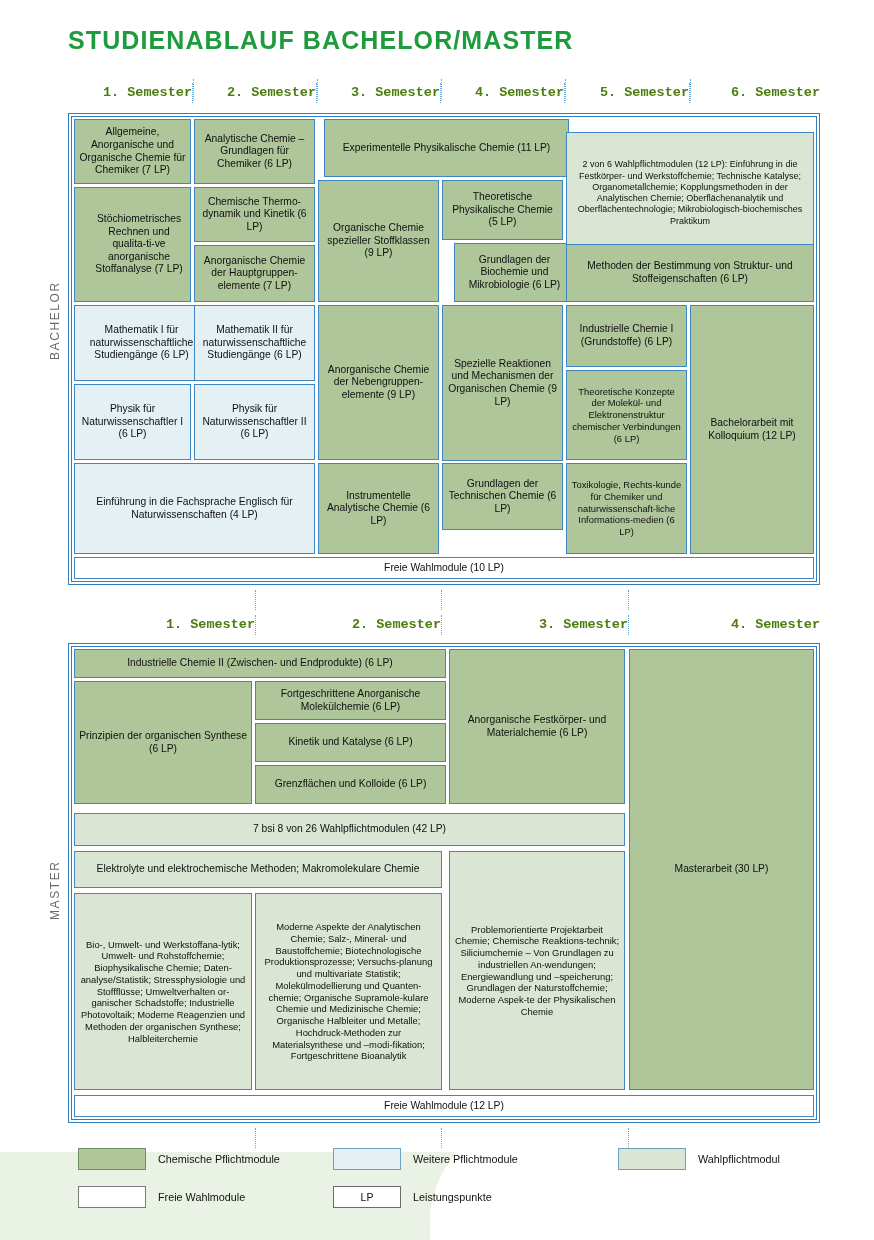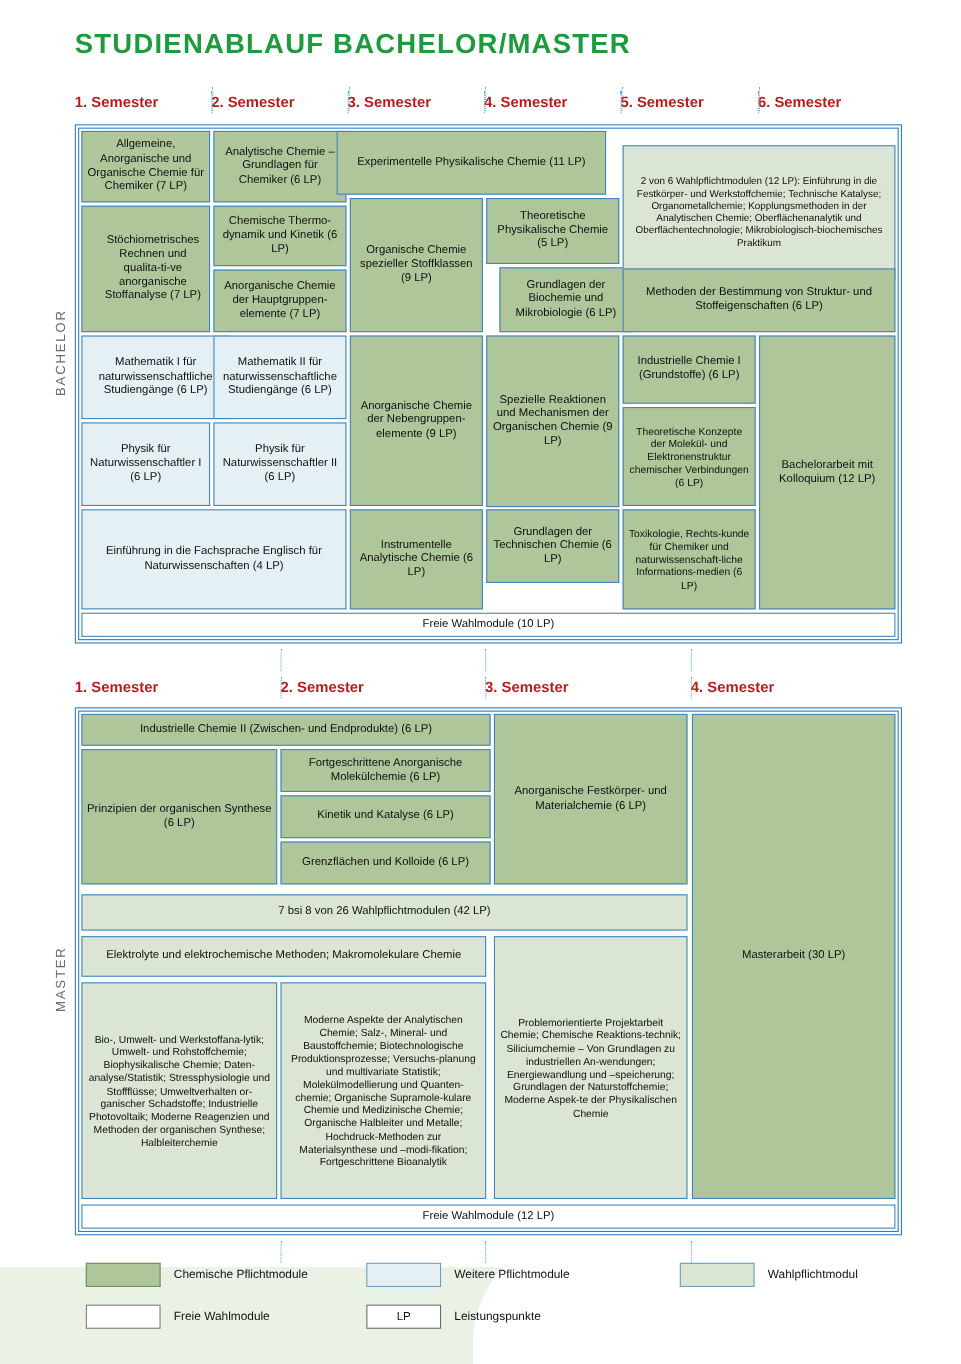--- a/index.html
+++ b/index.html
@@ -27,22 +27,23 @@
   
   .title{
     position:absolute;left:68px;top:26px;
     font-size:25px;font-weight:bold;letter-spacing:1.1px;
     color:#1e9b3c;
   }
 
   
   .sem-row{position:absolute;display:flex;}
   .sem-cell{
-    text-align:left;color:#b91c1c;font-size:13.5px;font-weight:bold;
+    text-align:right;color:#4d7c0f;font-size:13.5px;font-weight:bold;
     position:relative;
+    font-family:Liberation Mono, monospace;
   }
   .sem-cell + .sem-cell::before{
     content:"";position:absolute;left:-0.5px;top:-2px;bottom:-3px;
     border-left:1.5px dotted #5fa9dd;
   }
 
   
   .dot-sep{
     position:absolute;border-left:1.5px dotted #5fa9dd;z-index:6;
   }
@@ -136,21 +137,21 @@
   <div class="dot-sep" style="left:565px;top:79px;height:22px;"></div>
   <div class="dot-sep" style="left:690px;top:79px;height:22px;"></div>
 
   <div class="mod c-chem" style="left:74px;top:119px;width:117px;height:65px;">Allgemeine, Anorganische und Organische Chemie für Chemiker (7 LP)</div>
   <div class="mod c-chem" style="left:74px;top:187px;width:117px;height:115px;padding-left:17px;">Stöchiometrisches Rechnen und qualita-ti-ve anorganische Stoffanalyse (7 LP)</div>
 
   <div class="mod c-chem" style="left:194px;top:119px;width:121px;height:65px;">Analytische Chemie – Grundlagen für Chemiker (6 LP)</div>
   <div class="mod c-chem" style="left:194px;top:187px;width:121px;height:55px;">Chemische Thermo-dynamik und Kinetik (6 LP)</div>
   <div class="mod c-chem" style="left:194px;top:245px;width:121px;height:57px;">Anorganische Chemie der Hauptgruppen-elemente (7 LP)</div>
 
-  <div class="mod c-chem" style="left:306px;top:119px;width:245px;height:58px;">Experimentelle Physikalische Chemie (11 LP)</div>
+  <div class="mod c-chem" style="left:324px;top:119px;width:245px;height:58px;">Experimentelle Physikalische Chemie (11 LP)</div>
   <div class="mod c-chem" style="left:318px;top:180px;width:121px;height:122px;">Organische Chemie spezieller Stoffklassen (9 LP)</div>
   <div class="mod c-chem" style="left:442px;top:180px;width:121px;height:60px;">Theoretische Physikalische Chemie (5 LP)</div>
   <div class="mod c-chem" style="left:442px;top:243px;width:121px;height:59px;margin-left:12px;">Grundlagen der Biochemie und Mikrobiologie (6 LP)</div>
 
   <div class="mod c-wahl tiny" style="left:566px;top:119px;width:248px;height:122px;">2 von 6 Wahlpflichtmodulen (12 LP): Einführung in die Festkörper- und Werkstoffchemie; Technische Katalyse; Organometallchemie; Kopplungsmethoden in der Analytischen Chemie; Oberflächenanalytik und Oberflächentechnologie; Mikrobiologisch-biochemisches Praktikum</div>
   <div class="mod c-chem" style="left:566px;top:244px;width:248px;height:58px;">Methoden der Bestimmung von Struktur- und Stoffeigenschaften (6 LP)</div>
 
   <div class="mod c-weit" style="left:74px;top:305px;width:135px;height:76px;">Mathematik I für naturwissenschaftliche Studiengänge (6 LP)</div>
   <div class="mod c-weit" style="left:194px;top:305px;width:121px;height:76px;">Mathematik II für naturwissenschaftliche Studiengänge (6 LP)</div>
   <div class="mod c-weit" style="left:74px;top:384px;width:117px;height:76px;">Physik für Naturwissenschaftler I (6 LP)</div>

